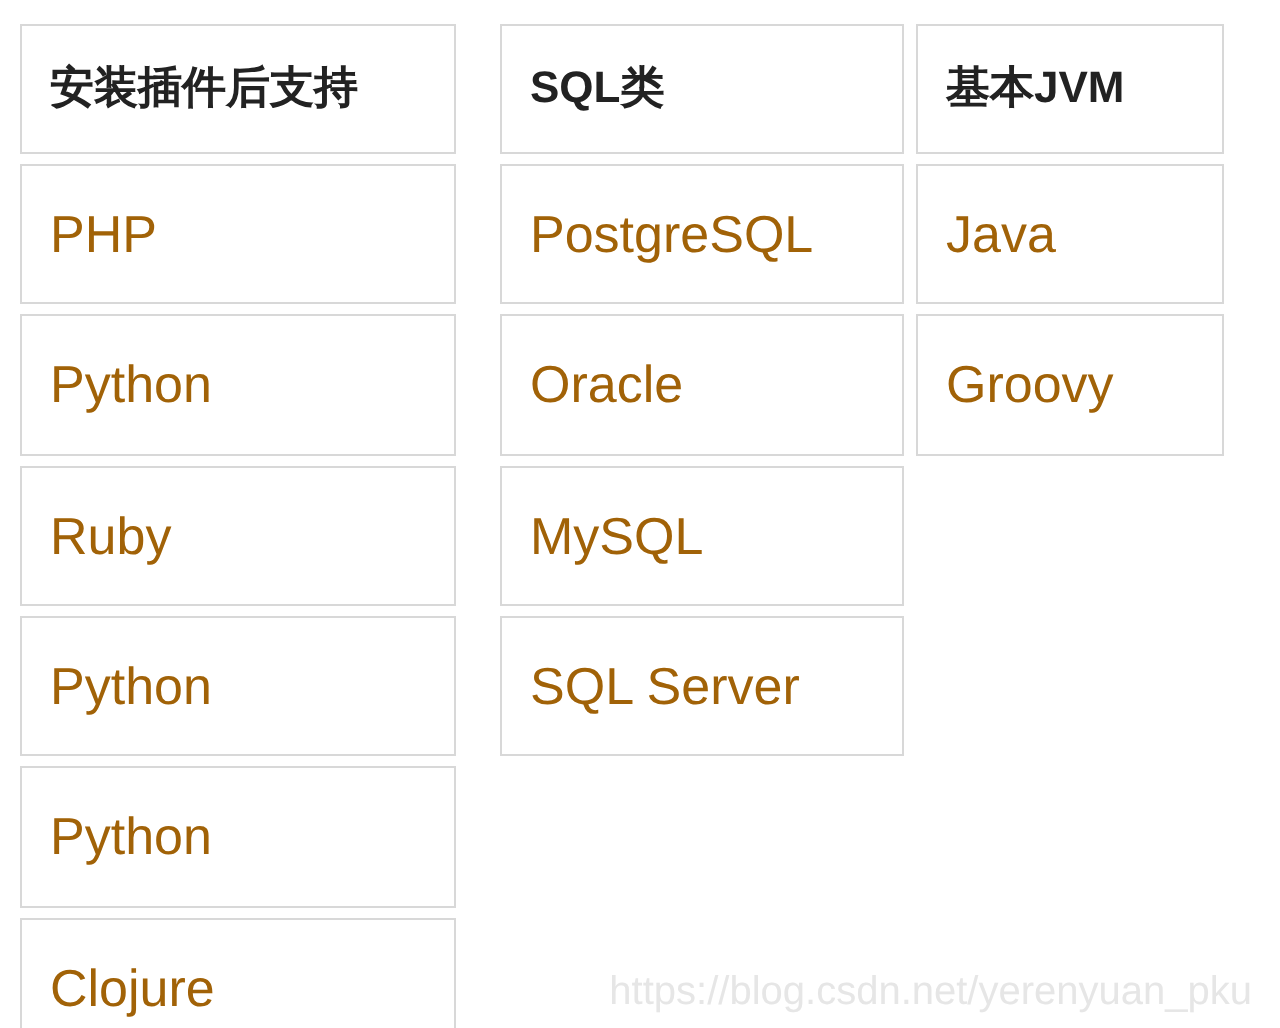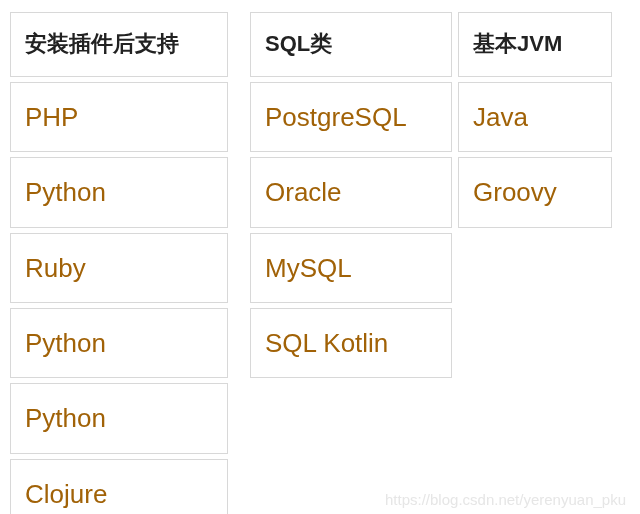--- a/index.html
+++ b/index.html
@@ -34,21 +34,21 @@
     }
     .header-cell {
       font-weight: bold;
       color: #222222;
       font-size: 22px;
     }
     .watermark {
       position: absolute;
       bottom: 6px;
       right: 14px;
-      font-size: 15px;
+      font-size: 20px;
       color: #e6e6e6;
       font-family: Arial, sans-serif;
     }
   </style>
 </head>
 <body>
 
 <div class="table-container">
   <div class="column col-1">
     <div class="cell header-cell">安装插件后支持</div>
@@ -57,21 +57,21 @@
     <div class="cell">Ruby</div>
     <div class="cell">Python</div>
     <div class="cell">Python</div>
     <div class="cell">Clojure</div>
   </div>
   <div class="column col-2">
     <div class="cell header-cell">SQL类</div>
     <div class="cell">PostgreSQL</div>
     <div class="cell">Oracle</div>
     <div class="cell">MySQL</div>
-    <div class="cell">SQL Kotlin</div>
+    <div class="cell">SQL Server</div>
   </div>
   <div class="column col-3">
     <div class="cell header-cell">基本JVM</div>
     <div class="cell">Java</div>
     <div class="cell">Groovy</div>
   </div>
 </div>
 
 <div class="watermark">https://blog.csdn.net/yerenyuan_pku</div>
 

